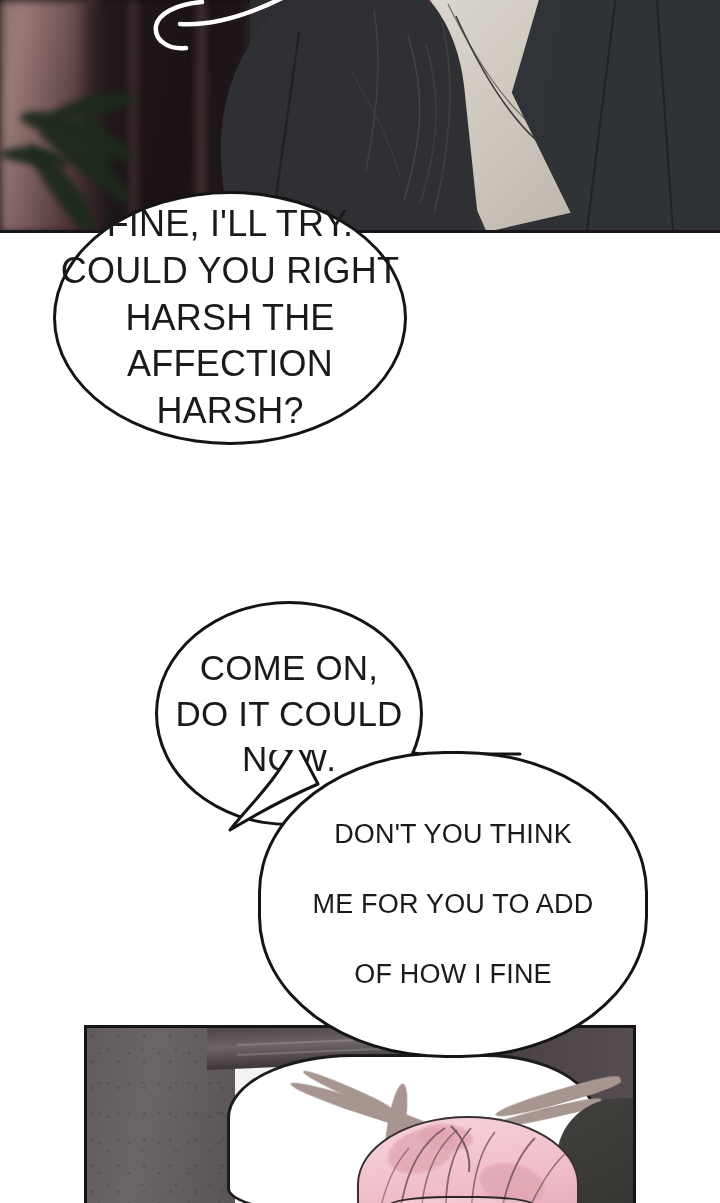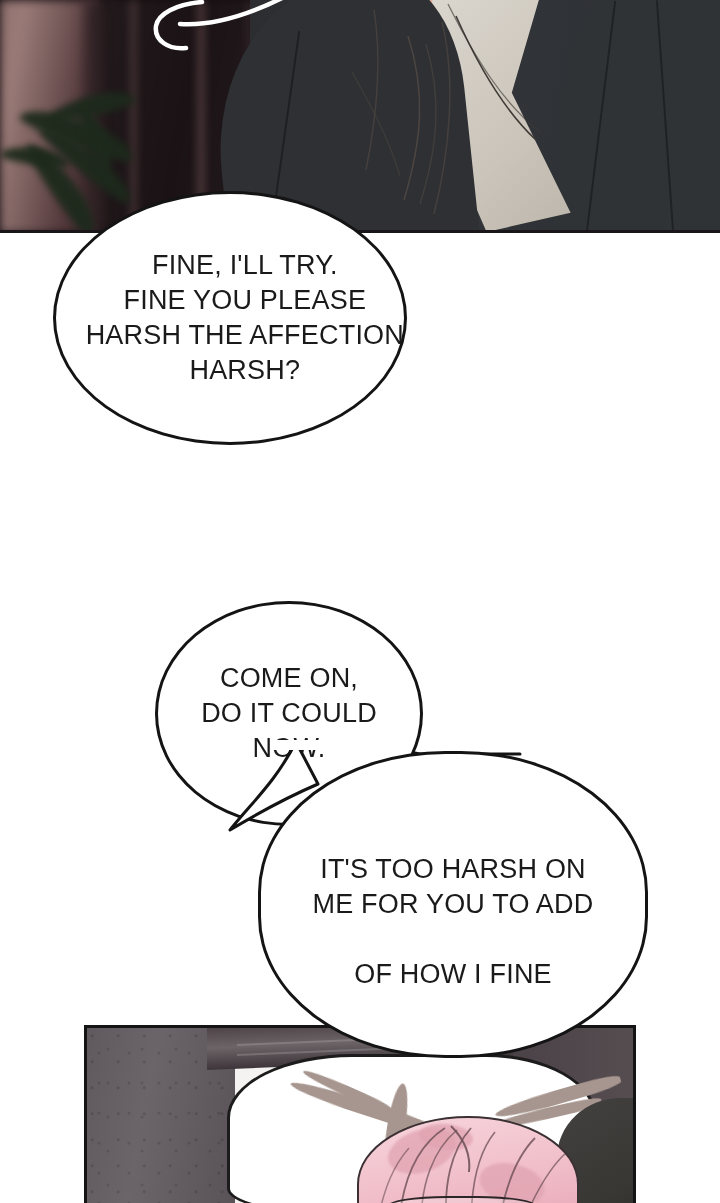--- a/index.html
+++ b/index.html
@@ -199,31 +199,30 @@
     margin: 0;
     line-height: 1.30;
   }
 
   #bubble1 {
     left: 53px;
     top: 191px;
     width: 354px;
     height: 254px;
     border-radius: 50% / 50%;
-    font-size: 27px;
+    font-size: 36px;
     z-index: 6;
-    justify-content: flex-end;
   }
   #bubble2 {
     left: 155px;
     top: 601px;
     width: 268px;
     height: 225px;
     border-radius: 50% / 50%;
-    font-size: 27px;
+    font-size: 35px;
     z-index: 6;
   }
   #bubble3 {
     left: 258px;
     top: 751px;
     width: 390px;
     height: 307px;
     border-radius: 48% / 46%;
     font-size: 27px;
     z-index: 7;
@@ -406,43 +405,43 @@
     <svg class="sigh-svg" viewBox="0 0 160 70">
       <path d="M62 6 C 36 8, 18 18, 16 30 C 14 44, 28 54, 46 52" fill="none" stroke="#ffffff" stroke-width="4.5" stroke-linecap="round"></path>
       <path d="M40 28 C 72 30, 108 20, 150 -2" fill="none" stroke="#ffffff" stroke-width="4.5" stroke-linecap="round"></path>
     </svg>
   </div>
   <div class="panel-top-border"></div>
 
   <div class="bubble" id="bubble1">
     <p>
       <span>FINE, I'LL TRY.</span><br>
-      <span>FINE YOU PLEASE</span><br>
+      <span>COULD YOU RIGHT</span><br>
       <span>HARSH THE AFFECTION</span><br>
       <span>HARSH?</span>
     </p>
   </div>
 
   <div class="bubble" id="bubble2">
     <p>
       <span>COME ON,</span><br>
       <span>DO IT COULD</span><br>
       <span>NOW.</span>
     </p>
   </div>
 
   <svg class="tail-svg" id="tail2" viewBox="0 0 230 120">
     <path d="M96 2 C 74 44, 52 62, 30 90 C 60 72, 90 56, 118 44 Z" fill="#ffffff" stroke="#141414" stroke-width="3" stroke-linejoin="round"></path>
     <rect x="70" y="0" width="70" height="10" fill="#ffffff"></rect>
   </svg>
 
   <div class="bubble" id="bubble3">
     <p>
+      <span>DON'T YOU THINK</span><br>
       <br>
-      <span>IT'S TOO HARSH ON</span><br>
       <span>ME FOR YOU TO ADD</span><br>
       <br>
       <span>OF HOW I FINE</span><br>
     </p>
   </div>
 
   <svg class="tail-svg" id="tail3" viewBox="0 0 150 80">
     <path d="M6 4 C 14 18, 24 26, 40 28 L 140 28" fill="none" stroke="#141414" stroke-width="3" stroke-linecap="round"></path>
   </svg>
 

